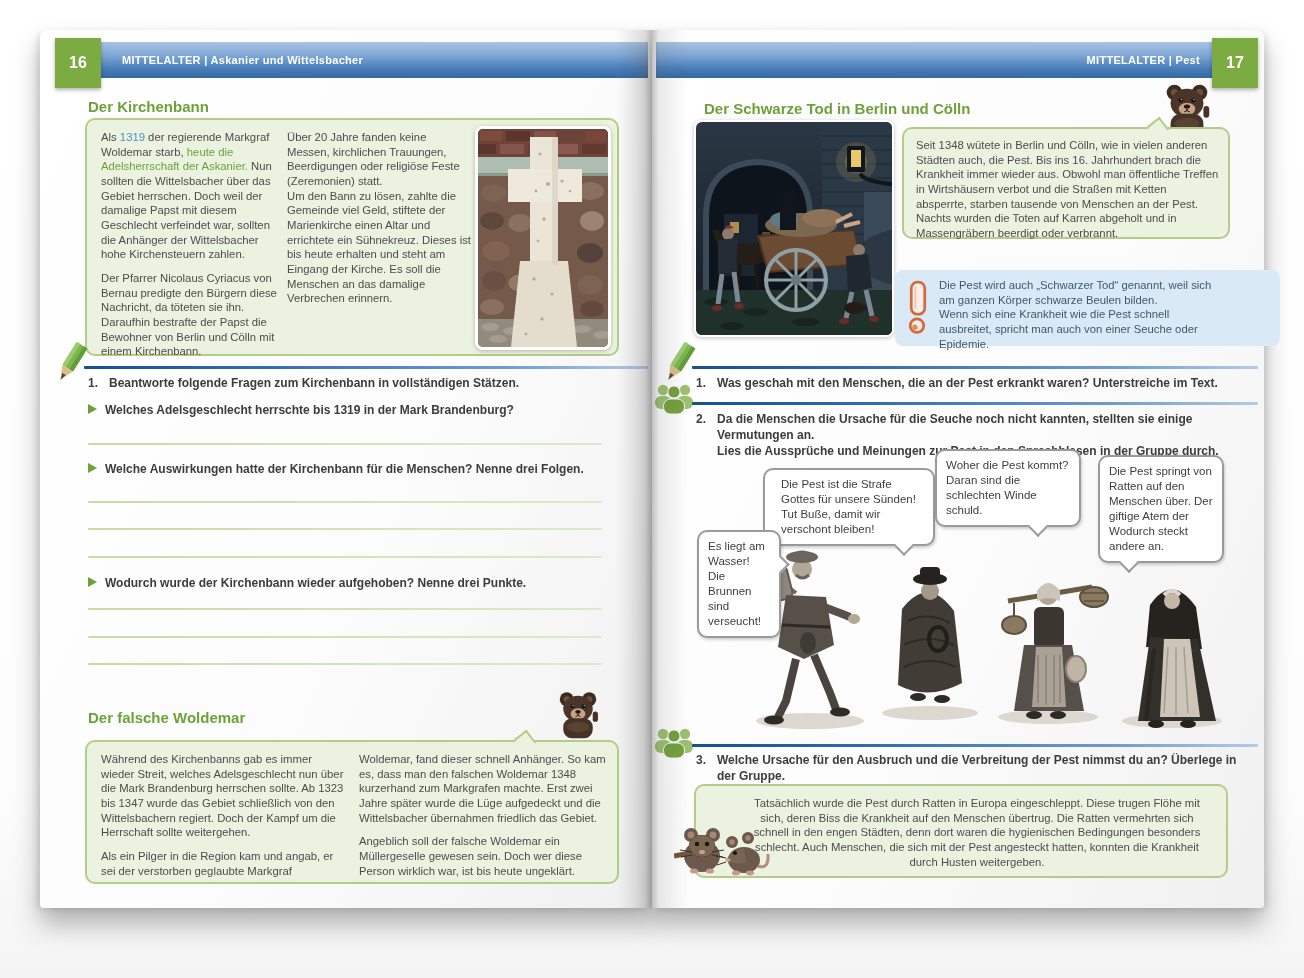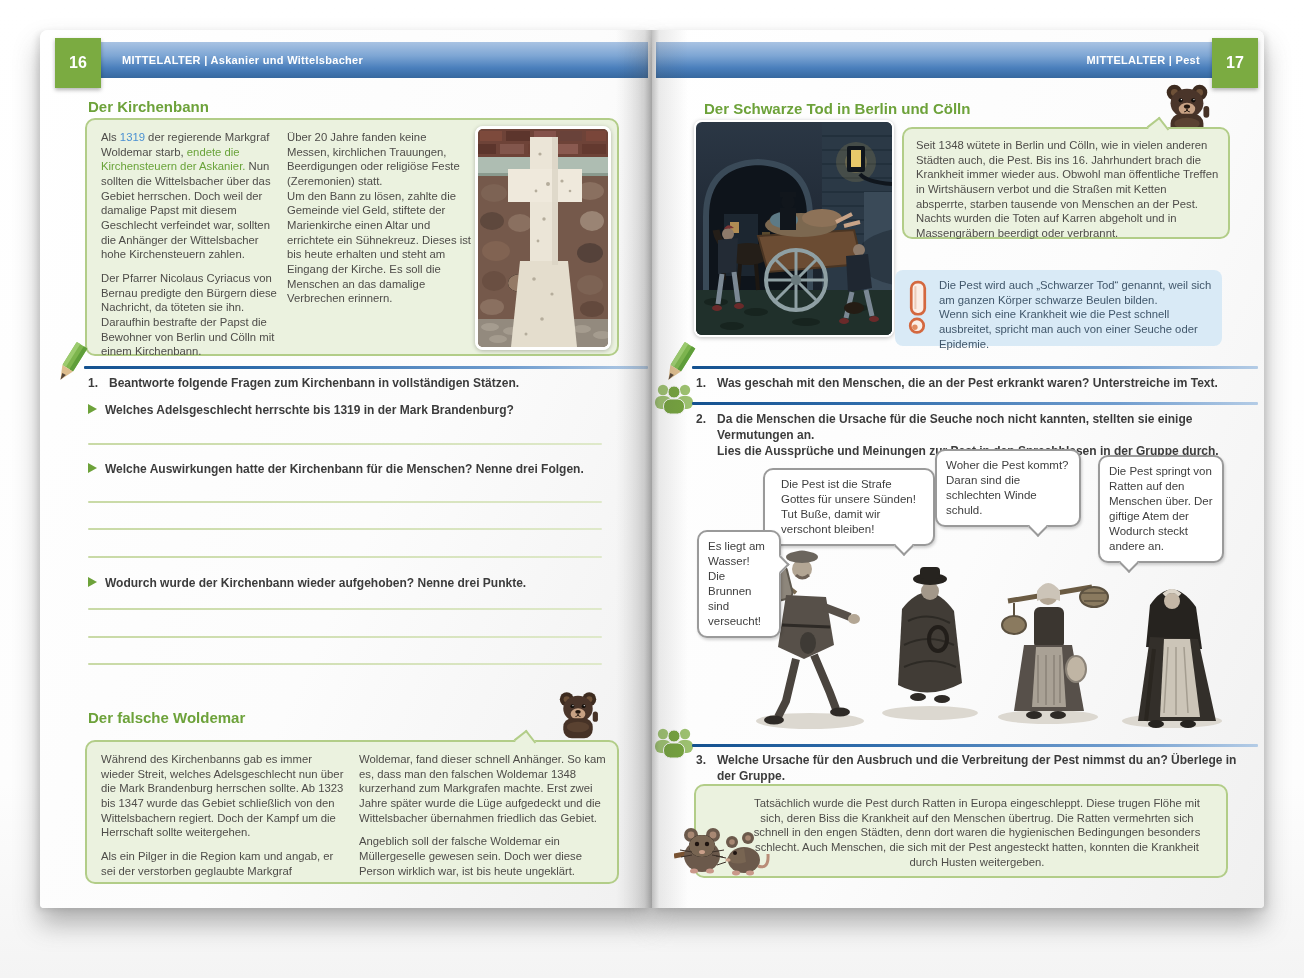--- a/index.html
+++ b/index.html
@@ -93,21 +93,21 @@
   <div class="page page-left">
     <div class="hbar" style="left:16px; right:4px; border-radius:3px 0 0 3px;">
       <div class="hbar-title" style="padding-left:66px;">MITTELALTER | Askanier und Wittelsbacher</div>
     </div>
     <div class="pagenum" style="left:15px;">16</div>
 
     <div class="sec-title" style="left:48px; top:68px;">Der Kirchenbann</div>
 
     <div class="gbox" style="left:45px; top:88px; width:534px; height:238px;">
       <div class="abs btext" style="left:14px; top:10px; width:180px;">
-        <p><span>Als </span><span class="blue">1319</span><span> der regierende Markgraf Woldemar starb, </span><span class="grn">endete die Kirchensteuern der Askanier.</span><span> Nun sollten die Wittelsbacher über das Gebiet herrschen. Doch weil der damalige Papst mit diesem Geschlecht verfeindet war, sollten die Anhänger der Wittelsbacher hohe Kirchensteuern zahlen.</span></p>
+        <p><span>Als </span><span class="blue">1319</span><span> der regierende Markgraf Woldemar starb, </span><span class="grn">heute die Adelsherrschaft der Askanier.</span><span> Nun sollten die Wittelsbacher über das Gebiet herrschen. Doch weil der damalige Papst mit diesem Geschlecht verfeindet war, sollten die Anhänger der Wittelsbacher hohe Kirchensteuern zahlen.</span></p>
         <p>Der Pfarrer Nicolaus Cyriacus von Bernau predigte den Bürgern diese Nachricht, da töteten sie ihn. Daraufhin bestrafte der Papst die Bewohner von Berlin und Cölln mit einem Kirchenbann.</p>
       </div>
       <div class="abs btext" style="left:200px; top:10px; width:184px;">
         <p class="tight">Über 20 Jahre fanden keine Messen, kirchlichen Trauungen, Beerdigungen oder religiöse Feste (Zeremonien) statt.</p>
         <p class="tight">Um den Bann zu lösen, zahlte die Gemeinde viel Geld, stiftete der Marienkirche einen Altar und errichtete ein Sühnekreuz. Dieses ist bis heute erhalten und steht am Eingang der Kirche. Es soll die Menschen an das damalige Verbrechen erinnern.</p>
       </div>
 
       <div class="photo-frame" style="left:388px; top:6px; width:136px; height:224px;">
         <svg width="130" height="218" viewBox="0 0 130 218">
           <rect width="130" height="218" fill="#75594b"></rect>
@@ -305,21 +305,21 @@
           <ellipse cx="158" cy="186" rx="10" ry="6" fill="#241c14"></ellipse>
         </g>
       </svg>
     </div>
 
     <div class="gbox" style="left:250px; top:97px; width:328px; height:112px;">
       <div class="tail-gu" style="left:246px; top:-9px;"></div>
       <div class="abs btext" style="left:12px; top:9px; width:304px;">Seit 1348 wütete in Berlin und Cölln, wie in vielen anderen Städten auch, die Pest. Bis ins 16. Jahrhundert brach die Krankheit immer wieder aus. Obwohl man öffentliche Treffen in Wirtshäusern verbot und die Straßen mit Ketten absperrte, starben tausende von Menschen an der Pest. Nachts wurden die Toten auf Karren abgeholt und in Massengräbern beerdigt oder verbrannt.</div>
     </div>
 
-    <div class="infobox" style="left:243px; top:240px; width:327px; height:76px;">
+    <div class="infobox" style="left:243px; top:240px; width:385px; height:76px;">
       <svg class="abs" style="left:10px; top:10px;" width="26" height="54" viewBox="0 0 25 52">
           <use href="#excl"></use>
         </svg>
       <div class="abs info-text" style="left:44px; top:8px; width:284px;">
         <div>Die Pest wird auch „Schwarzer Tod“ genannt, weil sich am ganzen Körper schwarze Beulen bilden.</div>
         <div>Wenn sich eine Krankheit wie die Pest schnell ausbreitet, spricht man auch von einer Seuche oder Epidemie.</div>
       </div>
     </div>
 
     <svg class="abs" style="left:4px; top:312px;" width="46" height="46" viewBox="0 0 44 44">

